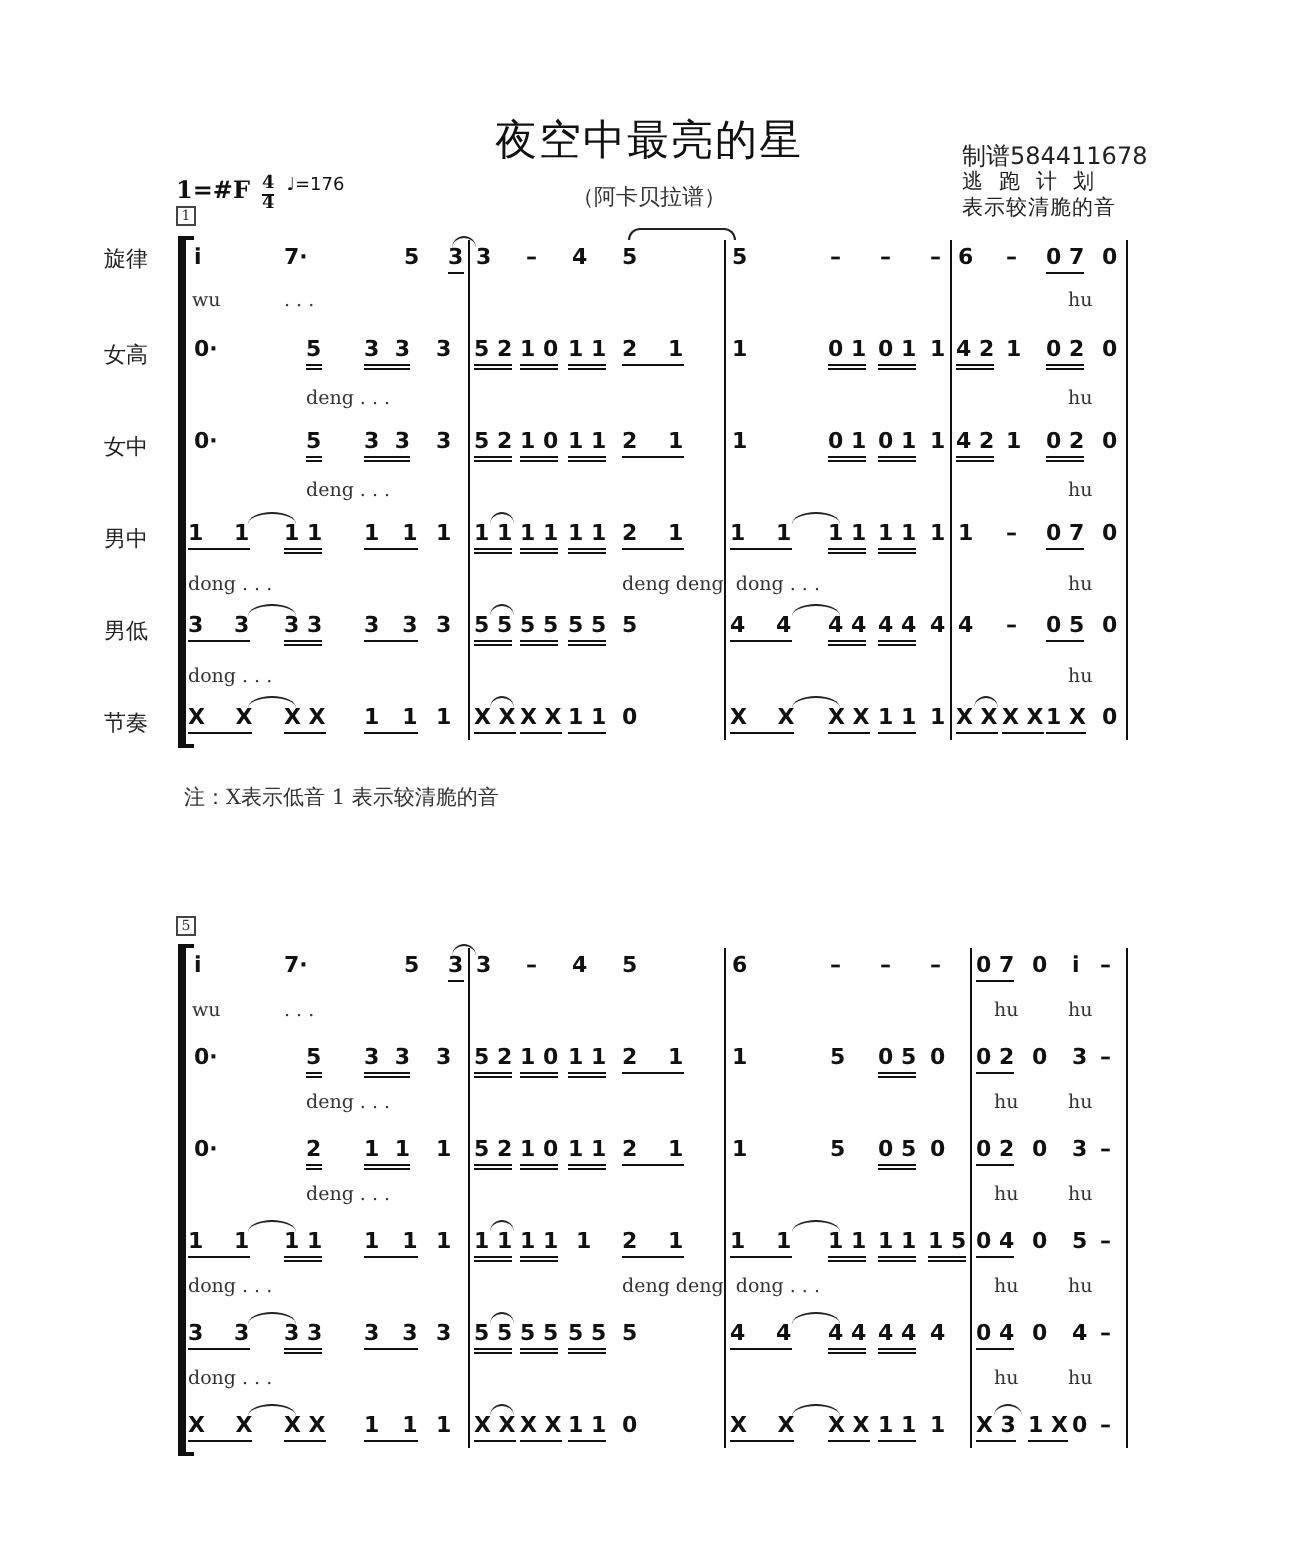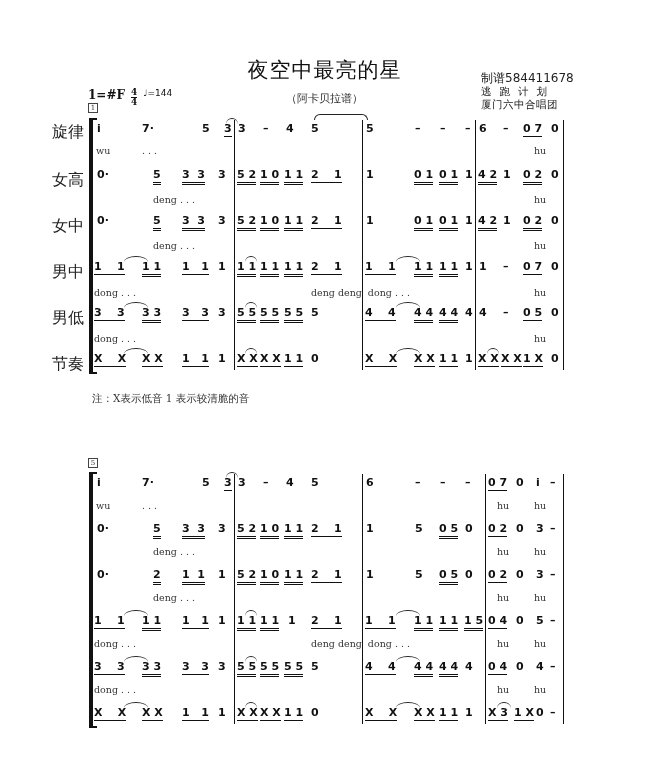--- a/index.html
+++ b/index.html
@@ -23,21 +23,21 @@
   .keysig { left: 88px; top: 88px; font-family: "DejaVu Serif", serif; font-size: 12px; font-weight: bold; display: flex; align-items: flex-start; gap: 6px; }
   .keysig .frac { display: inline-flex; flex-direction: column; align-items: center; font-size: 9px; line-height: 9px; }
   .keysig .frac span:first-child { border-bottom: 1px solid #111; }
   .keysig .tempo { font-weight: normal; font-family: "DejaVu Sans", sans-serif; font-size: 9px; }
   .rehearsal {
     width: 10px; height: 10px; border: 1px solid #444; font-size: 7px; line-height: 8px;
     text-align: center; font-family: "DejaVu Serif", serif; color: #333;
   }
   .bracket { background: #111; width: 4px; }
   .bracket-top, .bracket-bot { height: 2px; width: 8px; background: #111; }
-  .part-label { font-family: Liberation Sans, sans-serif; font-size: 16px; color: #222; }
+  .part-label { font-family: Liberation Sans, sans-serif; font-size: 11px; color: #222; }
   .tok {
     position: absolute; font-family: "DejaVu Sans", sans-serif; font-weight: bold; font-size: 11px;
     line-height: 14px; color: #111; white-space: pre;
   }
   .tok.ul { border-bottom: 1px solid #111; }
   .tok.dul { border-bottom: 3px double #111; }
   .bar { position: absolute; width: 1px; background: #111; }
   .lyric {
     position: absolute; font-family: "DejaVu Serif", serif; font-size: 9.5px; color: #333; white-space: pre;
   }
@@ -47,29 +47,29 @@
   }
 </style>
 </head>
 <body>
 
 <div class="abs title">夜空中最亮的星</div>
 <div class="abs subtitle">（阿卡贝拉谱）</div>
 <div class="abs credits">
   <div class="c0">制谱584411678</div>
   <div class="c1">逃跑计划</div>
-  <div class="c2">厦门六中合唱团</div>
+  <div class="c2">表示较清脆的音</div>
 </div>
 <div class="abs keysig">
   <span>1=#F</span>
   <span class="frac">
     <span>4</span>
     <span>4</span>
   </span>
-  <span class="tempo">♩=144</span>
+  <span class="tempo">♩=176</span>
 </div>
 
 <div class="abs rehearsal" style="left:88px;top:103px;">1</div>
 
 <div class="abs part-label" style="left:52px;top:122px;">旋律</div>
 <div class="abs part-label" style="left:52px;top:170px;">女高</div>
 <div class="abs part-label" style="left:52px;top:216px;">女中</div>
 <div class="abs part-label" style="left:52px;top:262px;">男中</div>
 <div class="abs part-label" style="left:52px;top:308px;">男低</div>
 <div class="abs part-label" style="left:52px;top:354px;">节奏</div>

